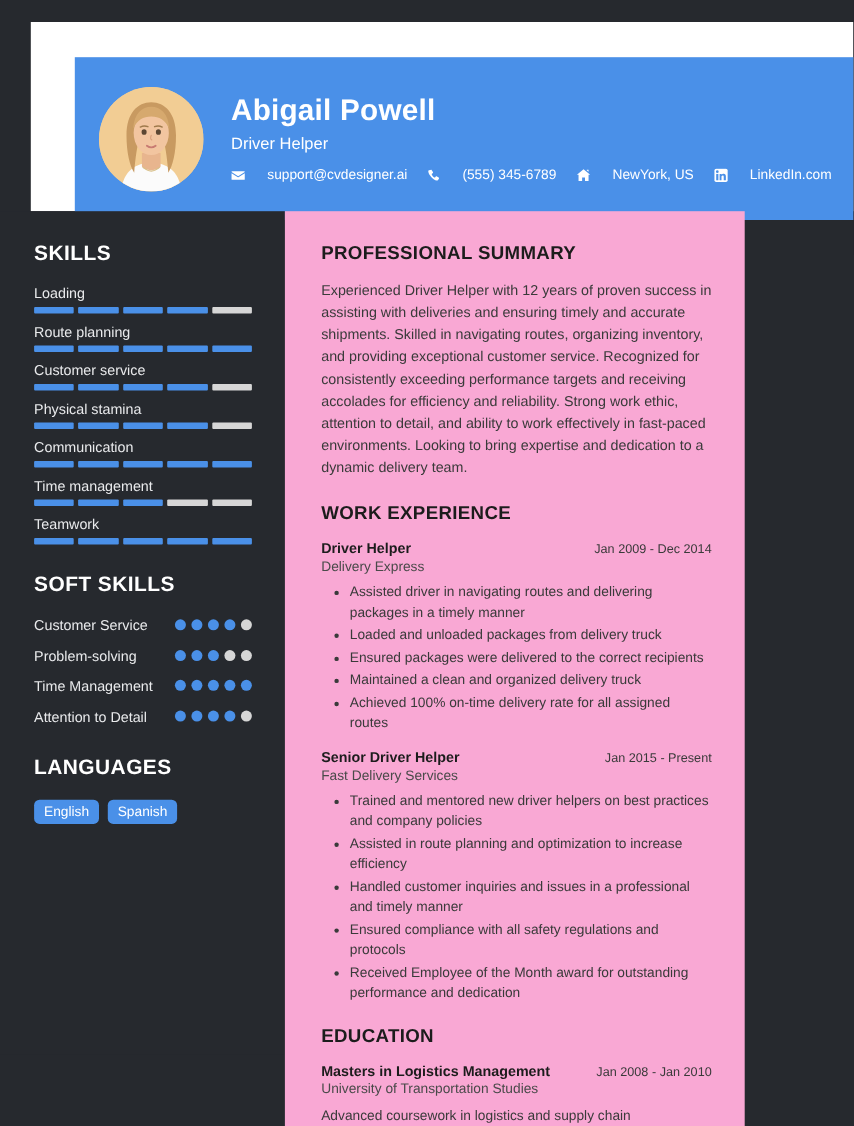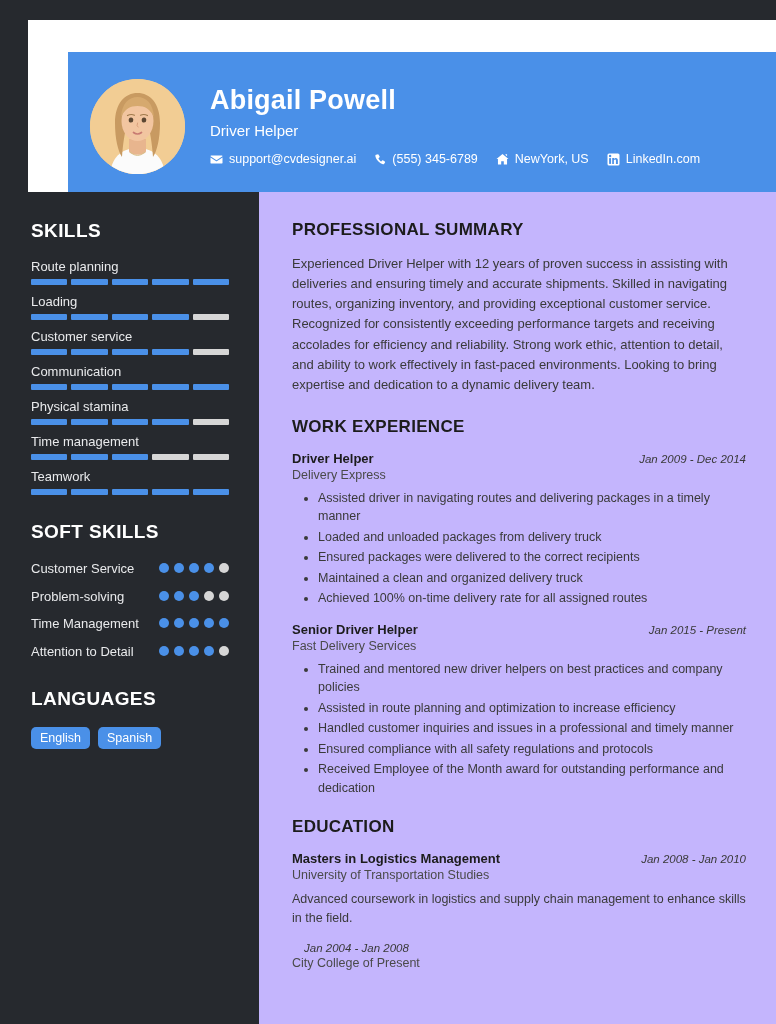--- a/index.html
+++ b/index.html
@@ -59,21 +59,21 @@
   .hdr-contacts {
     margin-top: 13px;
     display: flex;
     align-items: center;
     gap: 18px;
     flex-wrap: nowrap;
   }
   .contact {
     display: flex;
     align-items: center;
-    gap: 6px;
+    gap: 20px;
     color: #ffffff;
     font-size: 12.5px;
     white-space: nowrap;
   }
   .contact svg { display: block; fill: #ffffff; }
 
   
   .sidebar {
     position: absolute;
     left: 0; top: 192px;
@@ -138,22 +138,22 @@
     color: #ffffff;
     font-size: 12.5px;
     padding: 4px 9px;
     border-radius: 5px;
   }
 
   
   .main {
     position: absolute;
     left: 259px; top: 192px;
-    width: 517px; height: 832px;
-    background: #c4b5fd;
+    width: 418px; height: 832px;
+    background: #f9a8d4;
     padding: 28px 30px 0 33px;
     overflow: hidden;
   }
   .main-h {
     font-size: 17px;
     font-weight: bold;
     color: #1c1c1c;
     letter-spacing: 0.3px;
     margin-bottom: 14px;
   }
@@ -169,21 +169,20 @@
     justify-content: space-between;
     align-items: baseline;
   }
   .entry-title {
     font-size: 13px;
     font-weight: bold;
     color: #1c1c1c;
   }
   .entry-date {
     font-size: 11.5px;
-    font-style: italic;
     color: #3a3a3a;
     white-space: nowrap;
     padding-left: 12px;
   }
   .entry-org {
     font-size: 12.5px;
     color: #4a4a4a;
     margin-top: 2px;
   }
   .bullets {
@@ -278,67 +277,67 @@
 
         </div>
       </div>
     </div>
   </div>
 
   <div class="sidebar">
     <div class="side-h">SKILLS</div>
     <div id="skills-list">
         <div class="skill-row">
+          <div class="skill-name">Loading</div>
+          <div class="bar">
+            <span class="seg on"></span>
+            <span class="seg on"></span>
+            <span class="seg on"></span>
+            <span class="seg on"></span>
+            <span class="seg"></span>
+          </div>
+        </div>
+        <div class="skill-row">
           <div class="skill-name">Route planning</div>
           <div class="bar">
             <span class="seg on"></span>
             <span class="seg on"></span>
             <span class="seg on"></span>
             <span class="seg on"></span>
             <span class="seg on"></span>
           </div>
         </div>
         <div class="skill-row">
-          <div class="skill-name">Loading</div>
+          <div class="skill-name">Customer service</div>
           <div class="bar">
             <span class="seg on"></span>
             <span class="seg on"></span>
             <span class="seg on"></span>
             <span class="seg on"></span>
             <span class="seg"></span>
           </div>
         </div>
         <div class="skill-row">
-          <div class="skill-name">Customer service</div>
+          <div class="skill-name">Physical stamina</div>
           <div class="bar">
             <span class="seg on"></span>
             <span class="seg on"></span>
             <span class="seg on"></span>
             <span class="seg on"></span>
             <span class="seg"></span>
           </div>
         </div>
         <div class="skill-row">
           <div class="skill-name">Communication</div>
           <div class="bar">
             <span class="seg on"></span>
             <span class="seg on"></span>
             <span class="seg on"></span>
             <span class="seg on"></span>
             <span class="seg on"></span>
-          </div>
-        </div>
-        <div class="skill-row">
-          <div class="skill-name">Physical stamina</div>
-          <div class="bar">
-            <span class="seg on"></span>
-            <span class="seg on"></span>
-            <span class="seg on"></span>
-            <span class="seg on"></span>
-            <span class="seg"></span>
           </div>
         </div>
         <div class="skill-row">
           <div class="skill-name">Time management</div>
           <div class="bar">
             <span class="seg on"></span>
             <span class="seg on"></span>
             <span class="seg on"></span>
             <span class="seg"></span>
             <span class="seg"></span>

